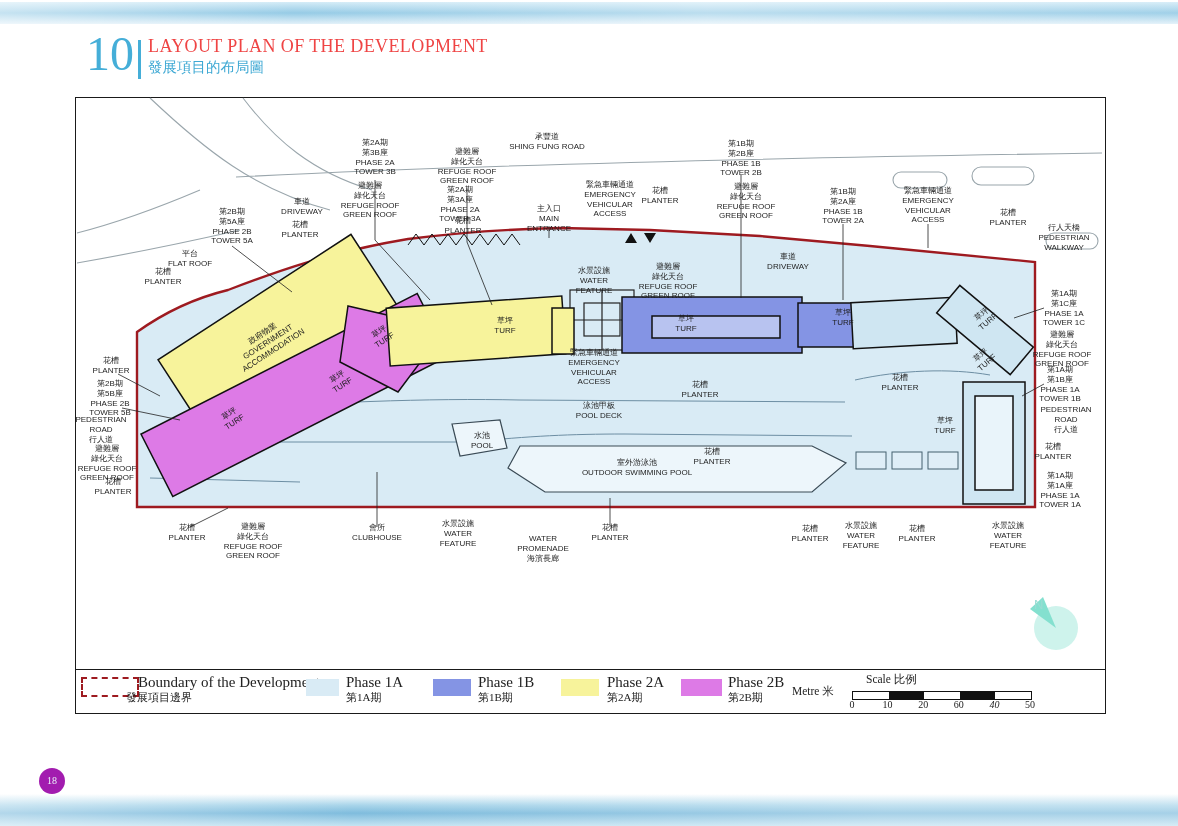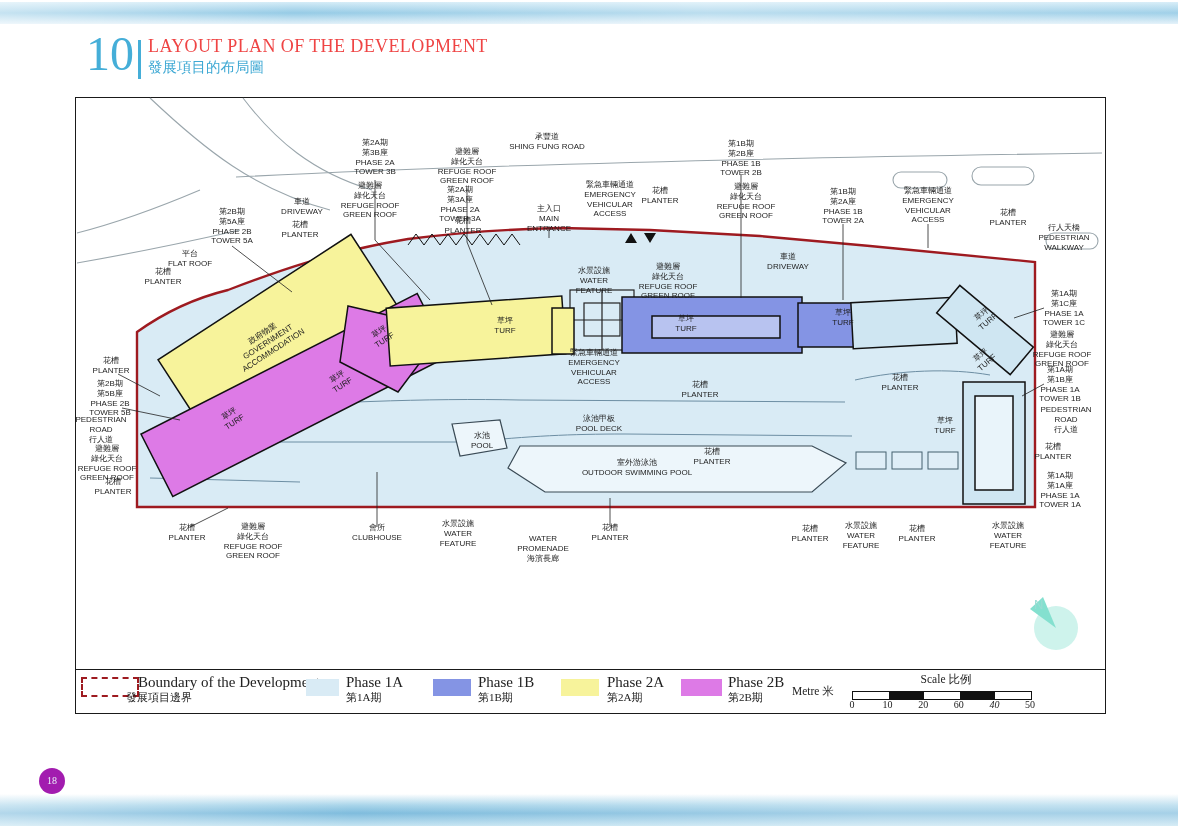--- a/index.html
+++ b/index.html
@@ -36,21 +36,21 @@
     font-size:8px;line-height:1.22;color:#1d1d1d;}
   .compass-n{font-family:"Liberation Sans",sans-serif;font-size:13px;fill:#9adcd3;}
   
   .legend{position:absolute;left:0;top:572.5px;width:100%;height:42px;font-family:"Liberation Serif",serif;}
   .lg-boundary-swatch{position:absolute;left:5px;top:6px;width:54px;height:16px;
     border:2.5px dashed #9e1a20;}
   .lg-text{position:absolute;color:#222;}
   .lg-en{font-size:15px;line-height:15px;}
   .lg-zh{font-size:11px;line-height:15px;}
   .lg-swatch{position:absolute;top:8px;height:17px;}
-  .scale-title{position:absolute;left:790px;top:1px;width:160px;text-align:center;font-size:11.5px;color:#222;}
+  .scale-title{position:absolute;left:790px;top:1px;width:160px;font-size:11.5px;color:#222;}
   .scale-metre{position:absolute;left:716px;top:13px;font-size:11.5px;color:#222;}
   .scale-bar{position:absolute;left:776px;top:20px;width:178px;height:7px;border:1px solid #111;
     display:flex;}
   .scale-seg{height:100%;}
   .scale-tick{position:absolute;top:28px;width:20px;text-align:center;font-size:10px;color:#222;}
   
   .pageno{position:absolute;left:39px;top:768px;width:26px;height:26px;border-radius:50%;
     background:#a21caf;color:#eaf3fa;font-family:"Liberation Serif",serif;font-size:10px;
     text-align:center;line-height:26px;}
 </style>
@@ -324,21 +324,21 @@
 REFUGE ROOF
 GREEN ROOF</div>
       <div class="plan-label" style="left: 686px; top: 324px;">草坪
 TURF</div>
       <div class="plan-label" style="left: 594px; top: 367px;">緊急車輛通道
 EMERGENCY
 VEHICULAR
 ACCESS</div>
       <div class="plan-label" style="left: 700px; top: 390px;">花槽
 PLANTER</div>
-      <div class="plan-label" style="left: 599px; top: 424px;">泳池甲板
+      <div class="plan-label" style="left: 599px; top: 411px;">泳池甲板
 POOL DECK</div>
       <div class="plan-label" style="left: 482px; top: 441px;">水池
 POOL</div>
       <div class="plan-label" style="left: 637px; top: 468px;">室外游泳池
 OUTDOOR SWIMMING POOL</div>
       <div class="plan-label" style="left: 712px; top: 457px;">花槽
 PLANTER</div>
       <div class="plan-label" style="left: 268px; top: 342px; transform: translate(-50%, -50%) rotate(-33deg);">政府物業
 GOVERNMENT
 ACCOMMODATION</div>

